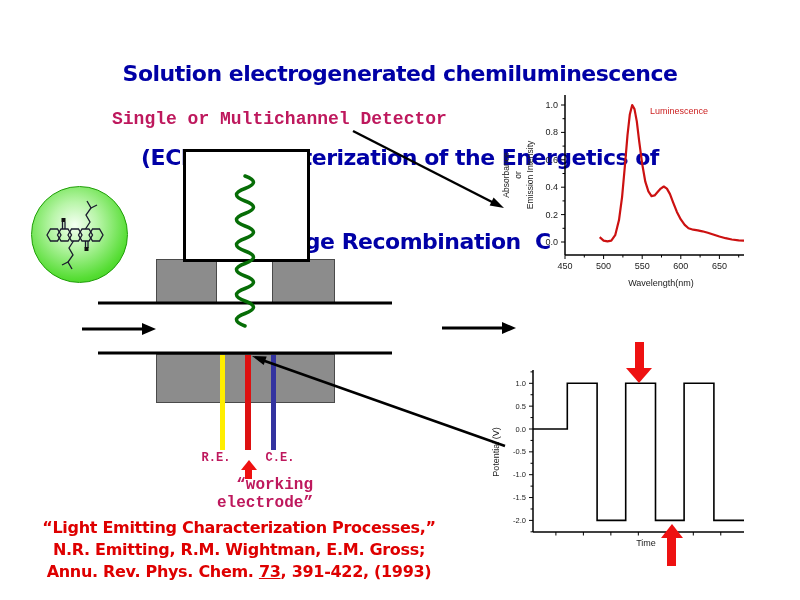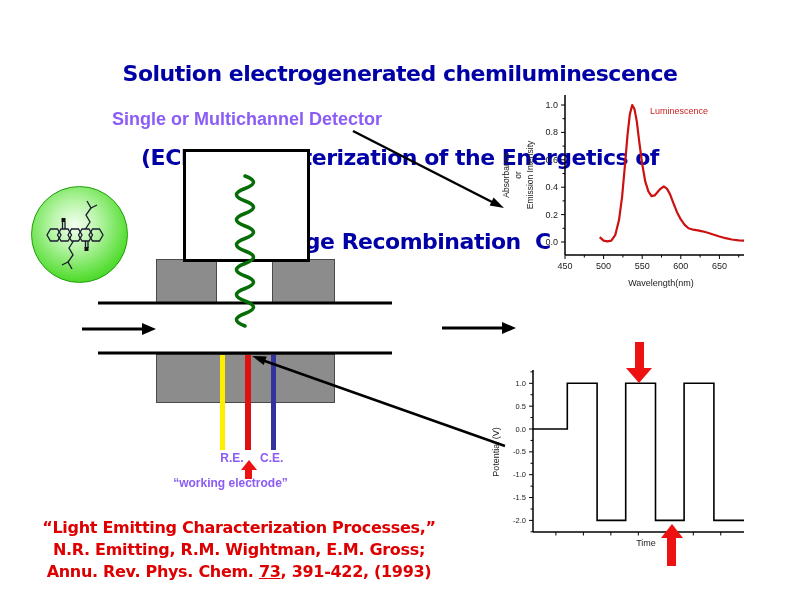--- a/index.html
+++ b/index.html
@@ -3,25 +3,25 @@
 <meta charset="utf-8">
 <style>
   html,body{margin:0;padding:0;background:#fff;}
   #slide{position:relative;width:744px;height:600px;background:#ffffff;overflow:hidden;
          font-family:"DejaVu Sans",sans-serif;}
   .abs{position:absolute;}
   
   #title{left:0;top:4px;width:800px;text-align:center;font-weight:bold;
          font-size:22px;line-height:28px;letter-spacing:-0.5px;color:#0000A6;white-space:pre;}
   
-  .serifb{font-family:Liberation Sans, sans-serif;font-weight:bold;color:#8b5cf6;}
+  .serifb{font-family:Liberation Mono, monospace;font-weight:bold;color:#be185d;}
   #detector-label{left:112px;top:109px;font-size:18px;}
-  #re-label{left:212px;top:451px;width:40px;text-align:center;font-size:12px;}
-  #ce-label{left:260px;top:451px;width:40px;font-size:12px;}
-  #we-label{left:148px;top:476px;width:165px;text-align:center;font-size:12px;}
+  #re-label{left:196px;top:451px;width:40px;text-align:center;font-size:12px;}
+  #ce-label{left:260px;top:451px;width:40px;text-align:center;font-size:12px;}
+  #we-label{left:148px;top:476px;width:165px;text-align:right;font-size:16px;}
   
   #detector-box{left:183px;top:149px;width:121px;height:107px;background:#fff;border:3px solid #000;z-index:2;}
   #hv{left:183px;top:150px;width:127px;text-align:center;font-size:24px;font-weight:bold;
       color:#00A000;z-index:4;}
   
   .gray{background:#8c8c8c;border:1px solid #4a4a4a;z-index:1;}
   #gray-top-left{left:156px;top:259px;width:59px;height:43px;}
   #gray-top-right{left:272px;top:259px;width:61px;height:43px;}
   #gray-bottom{left:156px;top:354px;width:177px;height:47px;}
   

